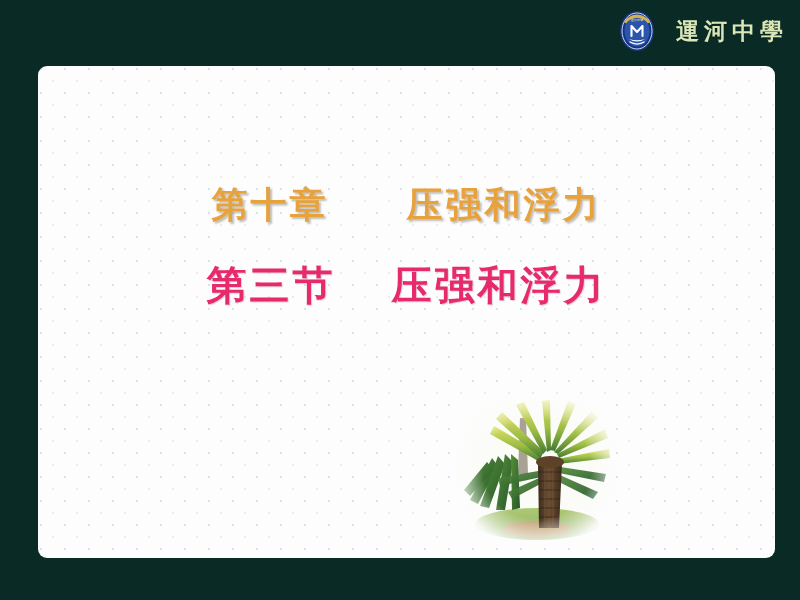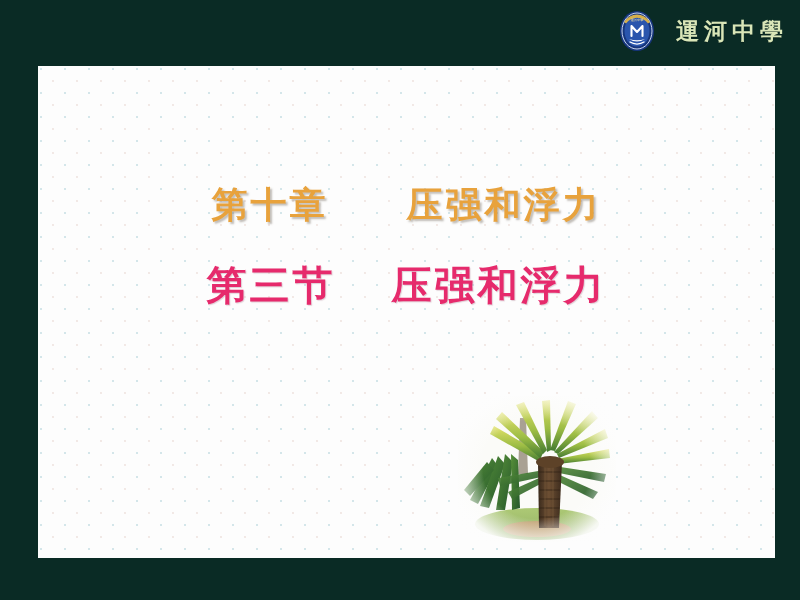--- a/index.html
+++ b/index.html
@@ -54,20 +54,21 @@
     top: 66px;
     width: 737px;
     height: 492px;
     background-color: #fdfdfd;
     background-image:
       radial-gradient(circle at 1.1px 1.1px, rgba(150,195,205,0.40) 1.1px, transparent 1.2px),
       radial-gradient(circle at 1.1px 1.1px, rgba(215,185,175,0.30) 1.1px, transparent 1.2px);
     background-size: 24px 24px, 24px 24px;
     background-position: 2px 2px, 14px 14px;
     overflow: hidden;
+    border-radius: 9px;
   }
 
   
   #title-chapter {
     position: absolute;
     left: 0;
     right: 0;
     top: 115px;
     text-align: center;
     font-family: "Liberation Serif", "DejaVu Serif", serif;

